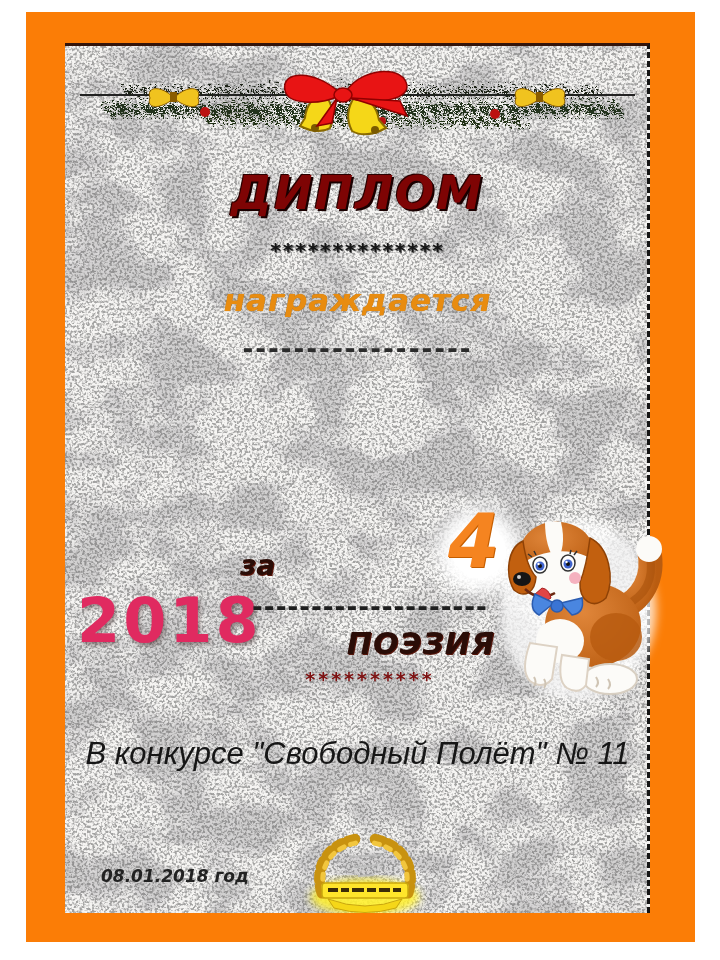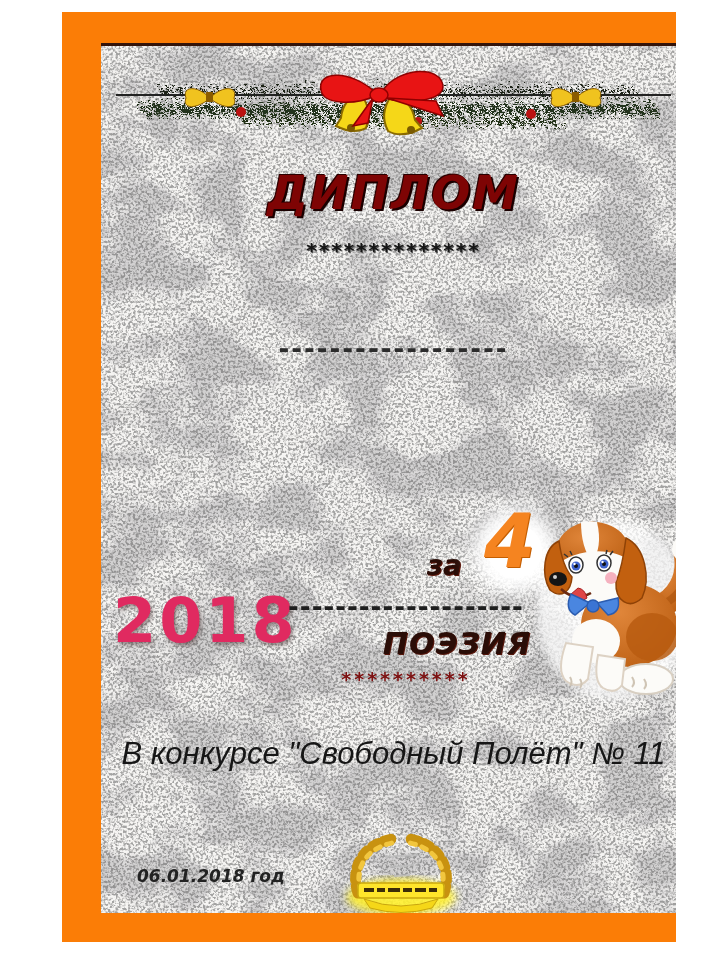--- a/index.html
+++ b/index.html
@@ -1,21 +1,21 @@
 <!DOCTYPE html>
 <html style="--frame-orange: #fb7d06; --title-red: #7e0404; --award-orange: #e88c10; --recipient-red: #ee1d1d; --place-orange: #f58420; --year-pink: #e02a60; --dark-text: #2a0d07; --stars-red: #7d1111;"><head>
 <meta charset="utf-8">
 <style>
   html,body{margin:0;padding:0;}
   body{
     width:720px;height:960px;background:#ffffff;
     font-family:"DejaVu Sans",sans-serif;
     -webkit-font-smoothing:antialiased;
   }
-  .page{position:relative;width:640px;height:960px;background:#ffffff;overflow:hidden;margin-left:36px;}
+  .page{position:relative;width:720px;height:960px;background:#ffffff;overflow:hidden;}
   .frame{
     position:absolute;left:26px;top:12px;width:669px;height:930px;
     background:var(--frame-orange,#fb7d06);z-index:1;
   }
   .content{
     position:absolute;left:65px;top:43px;width:585px;height:870px;
     background:#f5f4f2;z-index:2;overflow:hidden;
     border-top:3px solid #33140a;border-right:3px dashed #151515;
     box-sizing:border-box;
   }
@@ -37,21 +37,21 @@
     color:var(--award-orange,#e88c10);letter-spacing:1px;
     text-shadow:0 0 1px #a35f00;
   }
   .divider1{top:288px;font-size:26px;font-weight:bold;color:#2c2c2c;letter-spacing:2px;}
   .recipient{
     top:330px;font-size:31px;font-weight:bold;font-style:italic;
     color:var(--recipient-red,#ee1d1d);letter-spacing:1px;word-spacing:16px;
   }
   .place-row{
     left:175px;top:452px;width:270px;height:92px;display:flex;
-    align-items:flex-end;justify-content:flex-end;gap:22px;
+    align-items:flex-end;justify-content:space-between;gap:22px;
   }
   .place-word{
     font-size:28px;font-weight:bold;font-style:italic;color:var(--dark-text,#2a0d07);
     margin-bottom:8px;text-shadow:1px 1px 0 #5a1408;
   }
   .four-wrap{position:relative;width:62px;height:92px;}
   .four-halo{
     position:absolute;left:4px;top:26px;width:54px;height:54px;background:#ffffff;
     border-radius:50%;box-shadow:0 0 18px 16px #ffffff;
   }
@@ -159,36 +159,37 @@
           <path d="M2,26 C20,2 60,2 62,22 C62,38 24,40 2,34 Z"></path>
           <path d="M-8,34 l-20,28 15,-3 z"></path>
           <path d="M6,34 l56,18 -7,-15 z"></path>
           <ellipse cx="-2" cy="31" rx="9" ry="7"></ellipse>
         </g>
       </g>
     </svg>
 
     <div class="layer centered title">ДИПЛОМ</div>
     <div class="layer centered stars-top">**************</div>
+    <div class="layer centered award">награждается</div>
     <div class="layer centered divider1">------------------</div>
 
     <div class="layer place-row">
       <span class="place-word">за</span>
       <span class="four-wrap">
         <span class="four-halo"></span>
         <span class="four">4</span>
       </span>
     </div>
 
     <div class="layer year">2018</div>
     <div class="layer divider2">--------------------</div>
     <div class="layer category">ПОЭЗИЯ</div>
     <div class="layer stars-bottom">**********</div>
     <div class="layer centered contest">В конкурсе "Свободный Полёт" № 11</div>
-    <div class="layer date">06.01.2018 год</div>
+    <div class="layer date">08.01.2018 год</div>
 
     <svg class="layer wreath-box" viewBox="0 0 134 85">
       <defs>
           <filter id="glow">
             <feGaussianBlur stdDeviation="4"></feGaussianBlur>
           </filter>
         </defs>
       <ellipse cx="67" cy="66" rx="54" ry="18" fill="#fff02e" filter="url(#glow)" opacity="0.9"></ellipse>
       <g fill="none" stroke-linecap="round">
         <path d="M24,62 C16,38 28,14 58,8" stroke="#c89210" stroke-width="11" stroke-dasharray="7 6"></path>

